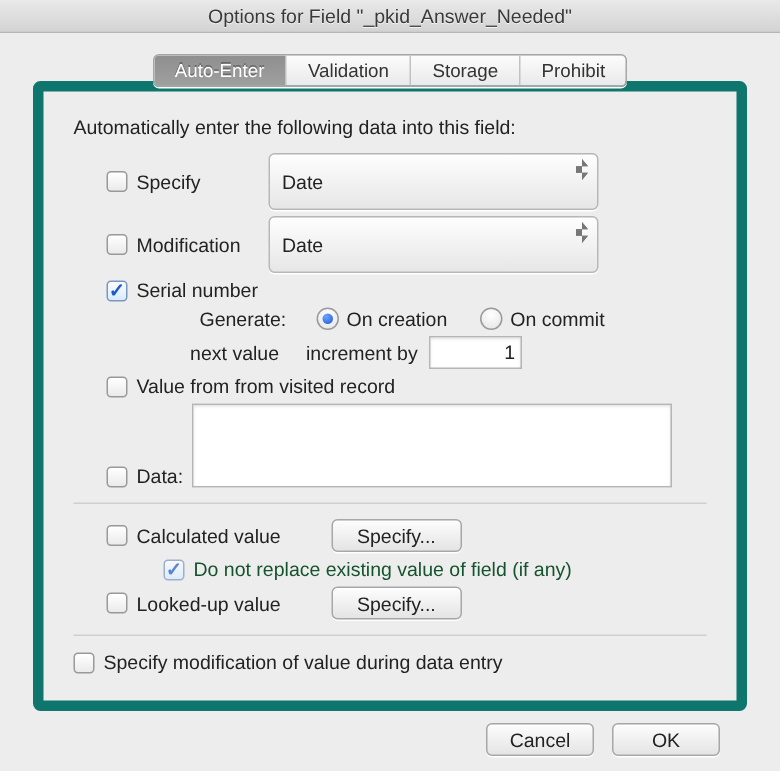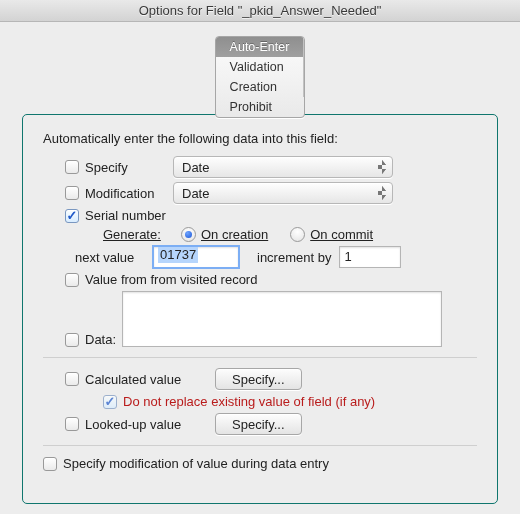--- a/index.html
+++ b/index.html
@@ -34,39 +34,38 @@
   }
   .tabrow {
     display: flex;
     border: 1px solid #a6a6a6;
     border-radius: 4px;
     overflow: hidden;
     background: linear-gradient(#fcfcfc,#e9e9e9);
     box-shadow: 0 1px 0 #fff;
     position: relative;
     z-index: 2;
-    flex-direction: column;
   }
   .tab {
     padding: 3px 14px;
     font-size: 12.5px;
     border-right: 1px solid #c2c2c2;
     cursor: default;
     color: #333;
   }
   .tab:last-child { border-right: none; }
   .tab.active {
     background: linear-gradient(#8f8f8f,#9f9f9f);
     color: #fff;
     text-shadow: 0 -1px 0 rgba(0,0,0,0.3);
   }
   .panel {
-    border: 1px solid #0f766e;
+    border: 7px solid #0f766e;
     border-radius: 5px;
-    padding: 16px 20px 28px 20px;
+    padding: 16px 20px 14px 20px;
     margin-top: -12px;
     background: #ededed;
   }
   .intro {
     margin-bottom: 10px;
   }
   .row {
     display: flex;
     align-items: center;
     margin: 4px 0;
@@ -99,21 +98,21 @@
     line-height: 1;
     margin-top: -1px;
   }
   .check.disabled {
     opacity: 0.7;
   }
   .select {
     border: 1px solid #b7b7b7;
     border-radius: 4px;
     background: linear-gradient(#fefefe,#e6e6e6);
-    height: 22px;
+    height: 38px;
     display: flex;
     align-items: center;
     padding: 0 8px;
     font-size: 13px;
     position: relative;
     box-shadow: 0 1px 0 #fff, inset 0 1px 0 #fff;
     flex: 1;
   }
   .select::after {
     content: "";
@@ -182,40 +181,40 @@
     font-size: 13px;
     display: inline-flex;
     align-items: center;
     box-shadow: 0 1px 0 #fff, inset 0 1px 0 #fff;
   }
   hr.sep {
     border: none;
     border-top: 1px solid #cfcfcf;
     margin: 10px 0;
   }
-  .disabled-text { color: #b91c1c; }
+  .disabled-text { color: #14532d; }
   .footer {
     display: flex;
     justify-content: flex-end;
     gap: 12px;
     padding: 8px 18px 0 0;
   }
   .footer .btn { width: 72px; justify-content: center; }
 </style>
 </head>
 <body>
 
 <div class="titlebar">Options for Field "_pkid_Answer_Needed"</div>
 
 <div class="content">
   <div class="tabs">
     <div class="tabrow">
       <div class="tab active">Auto-Enter</div>
       <div class="tab">Validation</div>
-      <div class="tab">Creation</div>
+      <div class="tab">Storage</div>
       <div class="tab">Prohibit</div>
     </div>
   </div>
 
   <div class="panel">
     <div class="intro">Automatically enter the following data into this field:</div>
 
     <div class="row sub">
       <span class="check"></span>
       <span style="width:88px">Specify</span>
@@ -230,33 +229,30 @@
       <div class="select" style="max-width:220px">
         <span>Date</span>
       </div>
     </div>
 
     <div class="row sub">
       <span class="check checked"></span>
       <span>Serial number</span>
     </div>
 
-    <div class="row" style="margin-left:60px;text-decoration:underline;">
+    <div class="row" style="margin-left:84px;">
       <span style="width:78px">Generate:</span>
       <span class="radio-outer selected"></span>
       <span style="margin-right:22px">On creation</span>
       <span class="radio-outer"></span>
       <span>On commit</span>
     </div>
 
-    <div class="row" style="margin-left:32px;">
+    <div class="row" style="margin-left:59px;text-align:right;">
       <span style="width:78px">next value</span>
-      <div class="text-input focused" style="width:86px">
-        <span class="selected-text">01737</span>
-      </div>
       <span style="margin:0 8px 0 18px">increment by</span>
       <div class="text-input" style="width:62px;padding-top:2px">1</div>
     </div>
 
     <div class="row sub">
       <span class="check"></span>
       <span>Value from from visited record</span>
     </div>
 
     <div class="row sub" style="align-items:flex-end">
@@ -285,13 +281,17 @@
     </div>
 
     <hr class="sep">
 
     <div class="row">
       <span class="check"></span>
       <span>Specify modification of value during data entry</span>
     </div>
   </div>
 
+  <div class="footer">
+    <div class="btn">Cancel</div>
+    <div class="btn">OK</div>
+  </div>
 </div>
 
 </body></html>

